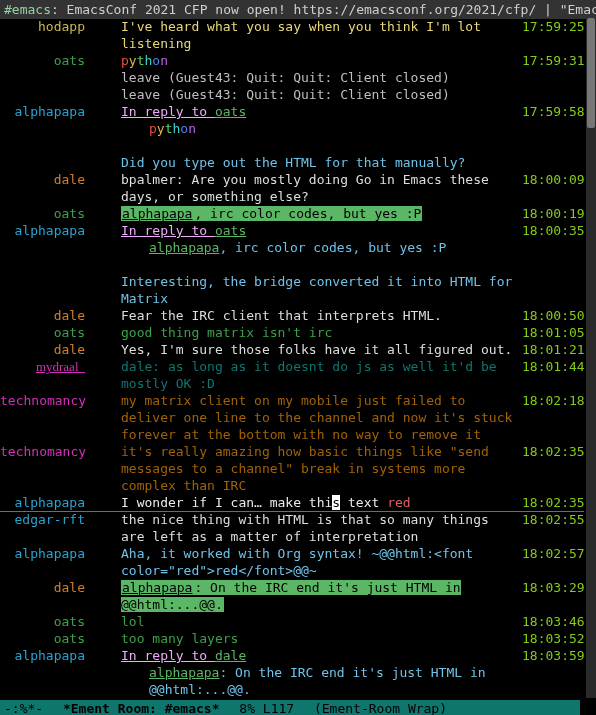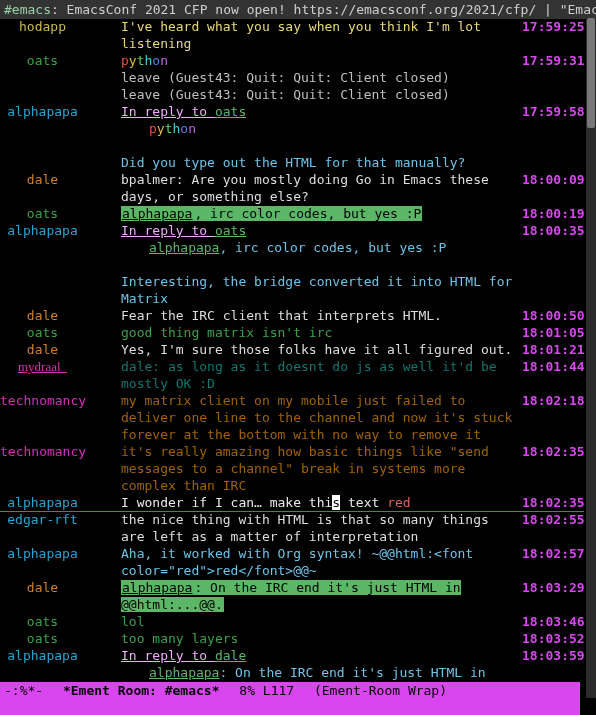--- a/index.html
+++ b/index.html
@@ -61,38 +61,37 @@
 
   
   .row {
     display: flex;
     flex-flow: row nowrap;
     align-items: flex-start;
   }
   .nick-col {
     width: 85px;
     flex: 0 0 85px;
-    text-align: center;
+    text-align: right;
     padding-right: 4px;
     white-space: nowrap;
     overflow: hidden;
   }
   .body-col {
     flex: 1 1 auto;
     padding-right: 4px;
     overflow-wrap: break-word;
     margin-left: 32px;
   }
   .time-col {
     width: 62px;
     flex: 0 0 62px;
     text-align: left;
-    color: #d946ef;
+    color: #84cc16;
     white-space: nowrap;
-    font-weight: bold;
   }
 
   
   .nick-hodapp      { color: #c8b850; }
   .nick-oats        { color: #3ca04a; }
   .nick-alphapapa   { color: #29a3d2; }
   .nick-dale        { color: #cf7f2e; }
   .nick-mydraal     { color: #d32fb7; font-family: Liberation Serif, serif; }
   .nick-technomancy { color: #d32fb7; }
   .nick-edgar       { color: #29a3d2; }
@@ -133,26 +132,26 @@
 
   .cursor-underline {
     border-bottom: 1px solid #3c8c4a;
     margin-bottom: -1px;
   }
 
   
   .modeline {
     position: absolute;
     left: 0; right: 16px; bottom: 0;
-    background: #d946ef;
+    background: #0f766e;
     color: #000000;
     padding: 0 4px;
     white-space: nowrap;
     overflow: hidden;
-    height: 33px;
+    height: 15px;
     line-height: 17px;
   }
   .modeline .bold { font-weight: bold; }
   .modeline .seg { margin-right: 12px; }
   .indent-2 { padding-left: 28px; }
 </style>
 </head>
 <body>
 <div class="window">
 

